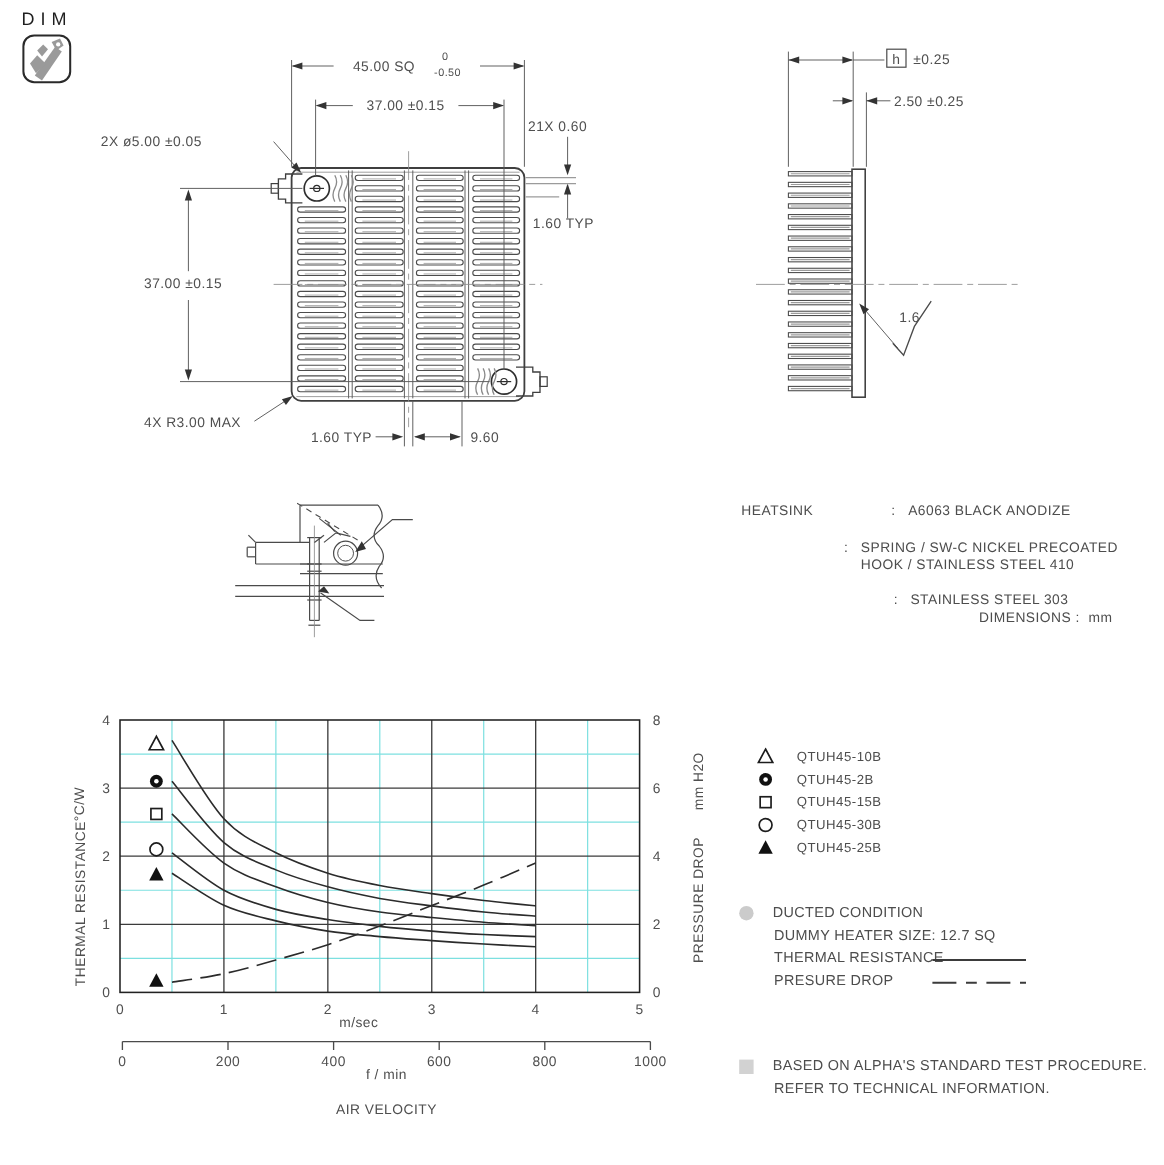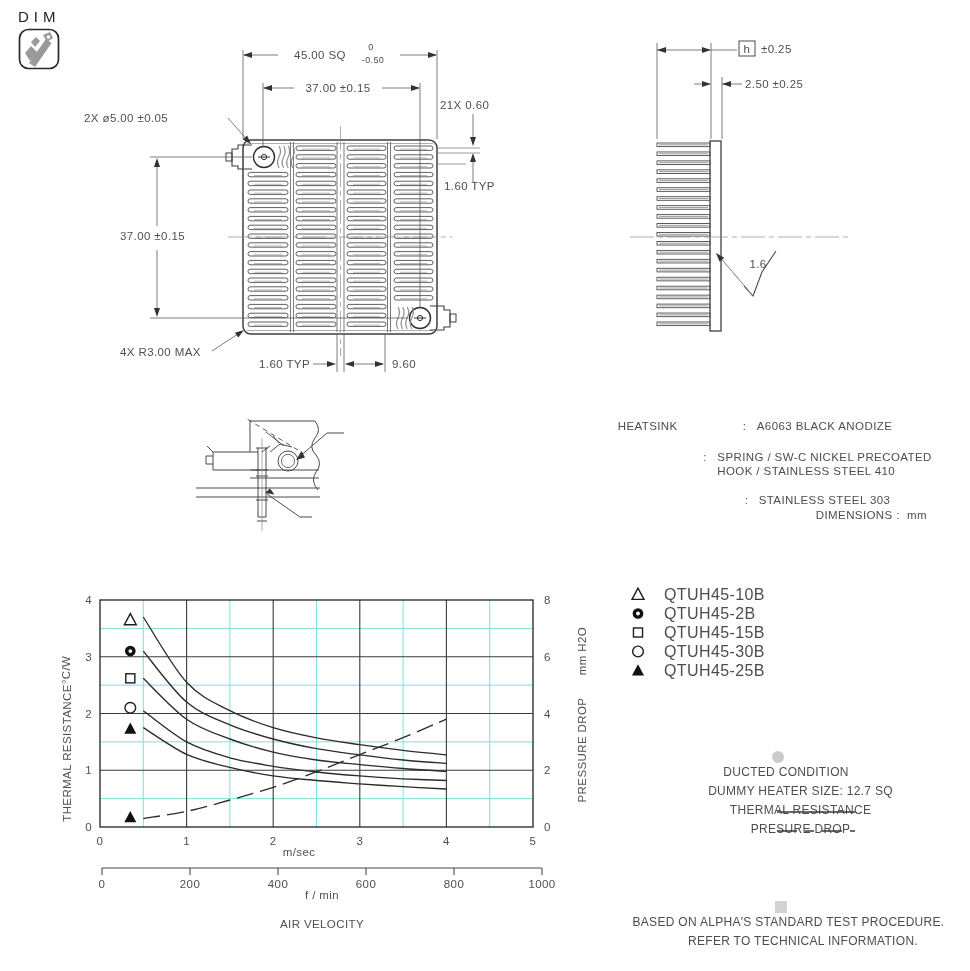--- a/index.html
+++ b/index.html
@@ -15,32 +15,32 @@
   #dwg{position:absolute;left:0;top:0;}
   
   .materials{position:absolute;left:575px;top:419px;width:360px;font-size:11.5px;letter-spacing:.4px;line-height:14px;}
   .mat-row{display:flex;align-items:flex-start;justify-content:center;}
   .mat-row.r1{margin-bottom:17px;}
   .mat-row.r2{margin-bottom:15px;}
   .mat-h{width:125px;flex:none;}
   .mat-c{width:14px;flex:none;}
   .mat-dims{margin-top:1px;text-align:right;padding-right:8px;}
   
-  .legend{position:absolute;left:630px;top:585px;font-size:16px;letter-spacing:.4px;}
+  .legend{position:absolute;left:630px;top:621px;font-size:11px;letter-spacing:.4px;}
   .lrow{display:flex;align-items:center;height:19px;}
   .lmarkwrap{width:17px;height:15px;flex:none;display:inline-block;}
   .llabel{margin-left:17px;}
   
   .notes{position:absolute;left:616px;top:751px;width:340px;font-size:12px;letter-spacing:.3px;line-height:19px;}
-  .nrow{position:relative;display:flex;align-items:center;flex-direction:column;}
+  .nrow{position:relative;display:flex;align-items:center;}
   .bullet-circle{width:12px;height:12px;border-radius:50%;background:#cbcbcb;margin-right:16px;flex:none;}
   .bullet-square{width:12px;height:12px;background:#d2d2d2;margin-right:16px;flex:none;}
   .indent{padding-left:29px;}
   .sample{position:absolute;left:160px;top:9px;}
-  .footer-notes{position:absolute;left:616px;top:901px;width:345px;font-size:12px;letter-spacing:.3px;line-height:19px;}
+  .footer-notes{position:absolute;left:616px;top:879px;width:345px;font-size:12px;letter-spacing:.3px;line-height:19px;}
 </style>
 </head>
 <body>
 
 <div class="page">
 
   <div class="sec" style="left:18px;top:8px;">
     <div class="sec-label">DIM</div>
     <div class="sec-icon">
       <svg width="42" height="42" viewBox="0 0 42 42">

